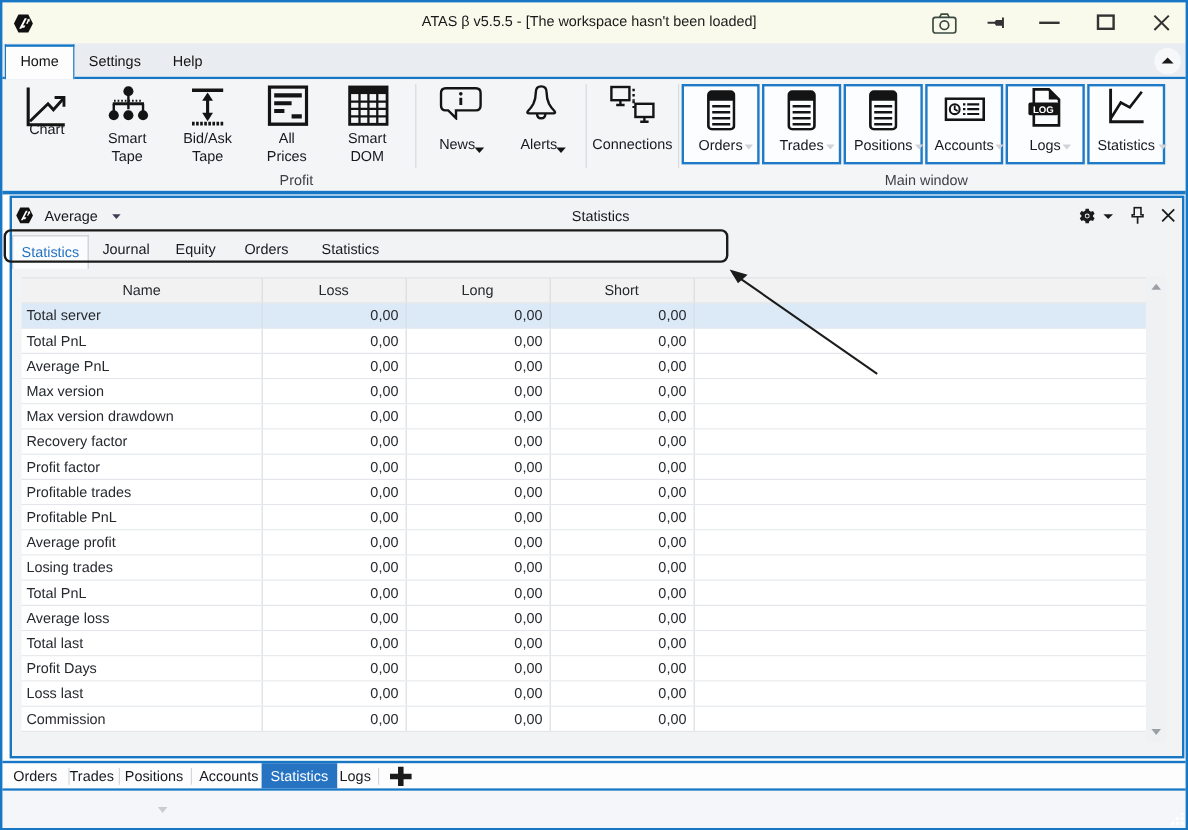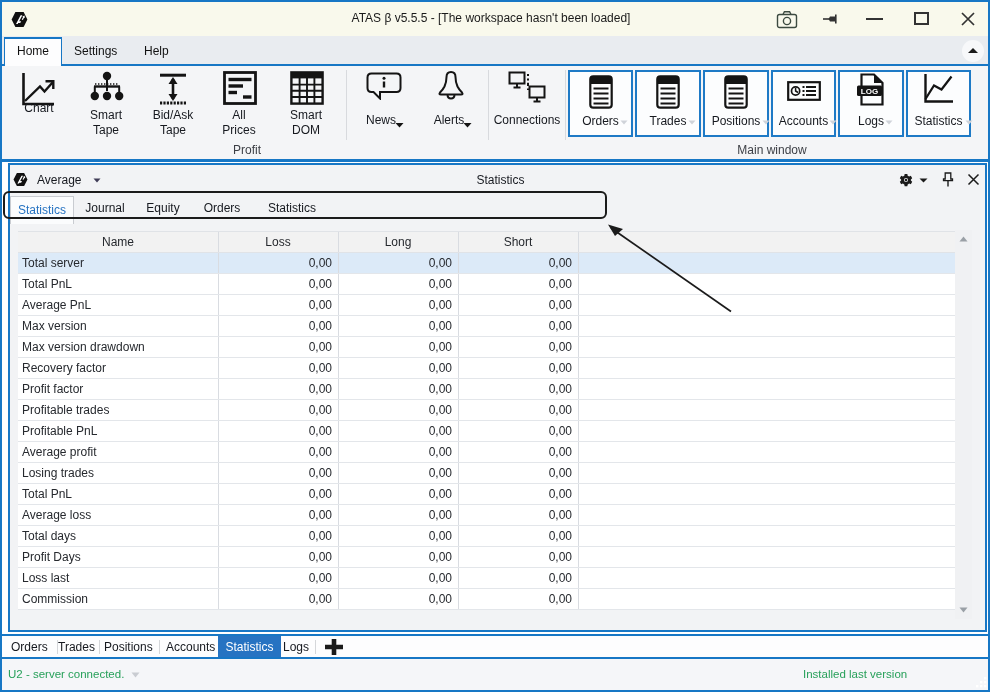--- a/index.html
+++ b/index.html
@@ -408,21 +408,21 @@
         <div class="cell-name">Average loss</div>
 <div class="cv" style="left:200px;width:114px">0,00</div>
 <div class="cv" style="left:320px;width:114px">0,00</div>
 <div class="cv" style="left:440px;width:114px">0,00</div>
 <div class="vline" style="left:200px"></div>
         <div class="vline" style="left:320px"></div>
         <div class="vline" style="left:440px"></div>
         <div class="vline" style="left:560px"></div>
       </div>
 <div class="trow">
-        <div class="cell-name">Total days</div>
+        <div class="cell-name">Total last</div>
 <div class="cv" style="left:200px;width:114px">0,00</div>
 <div class="cv" style="left:320px;width:114px">0,00</div>
 <div class="cv" style="left:440px;width:114px">0,00</div>
 <div class="vline" style="left:200px"></div>
         <div class="vline" style="left:320px"></div>
         <div class="vline" style="left:440px"></div>
         <div class="vline" style="left:560px"></div>
       </div>
 <div class="trow">
         <div class="cell-name">Profit Days</div>
@@ -480,25 +480,23 @@
   <div class="btab" style="left:164px">Accounts</div>
   <div id="btab-active">Statistics</div>
   <div class="btab" style="left:281px">Logs</div>
   <div class="bsep" style="left:313px"></div>
   <svg class="abs" style="left:322px;top:2px" width="20" height="18" viewBox="0 0 20 18">
     <path d="M10 1 L10 17 M1 9 L19 9" stroke="#1b1b1b" stroke-width="4.6"></path>
   </svg>
 </div>
 
 <div id="statusbar">
-  <span class="abs green" style="left:6px">U2 - server connected.</span>
   <svg class="abs" style="left:129px;top:13px" width="9" height="6" viewBox="0 0 9 6">
       <path d="M0.5 0.5 L8.5 0.5 L4.5 5.5 Z" fill="#c9ccd2"></path>
     </svg>
-  <span class="abs green" style="left:801px">Installed last version</span>
   <svg class="abs" style="left:974px;top:18px" width="12" height="12" viewBox="0 0 12 12">
     <rect x="8" y="0" width="2.4" height="2.4" fill="#fff"></rect>
     <rect x="8" y="4" width="2.4" height="2.4" fill="#fff"></rect>
     <rect x="4" y="4" width="2.4" height="2.4" fill="#fff"></rect>
     <rect x="8" y="8" width="2.4" height="2.4" fill="#fff"></rect>
     <rect x="4" y="8" width="2.4" height="2.4" fill="#fff"></rect>
     <rect x="0" y="8" width="2.4" height="2.4" fill="#fff"></rect>
   </svg>
 </div>
 

